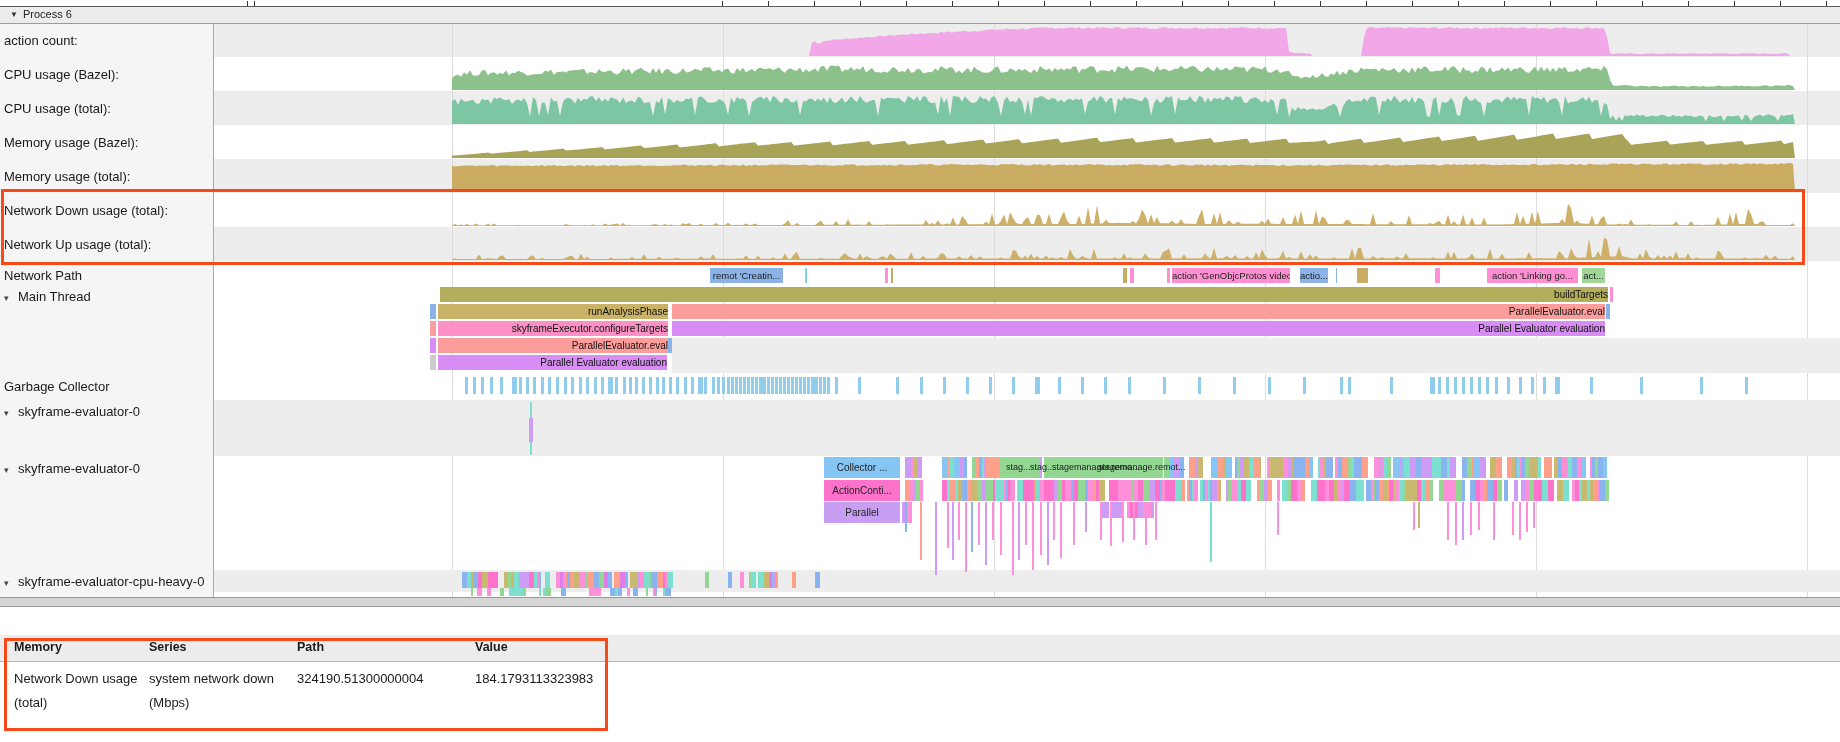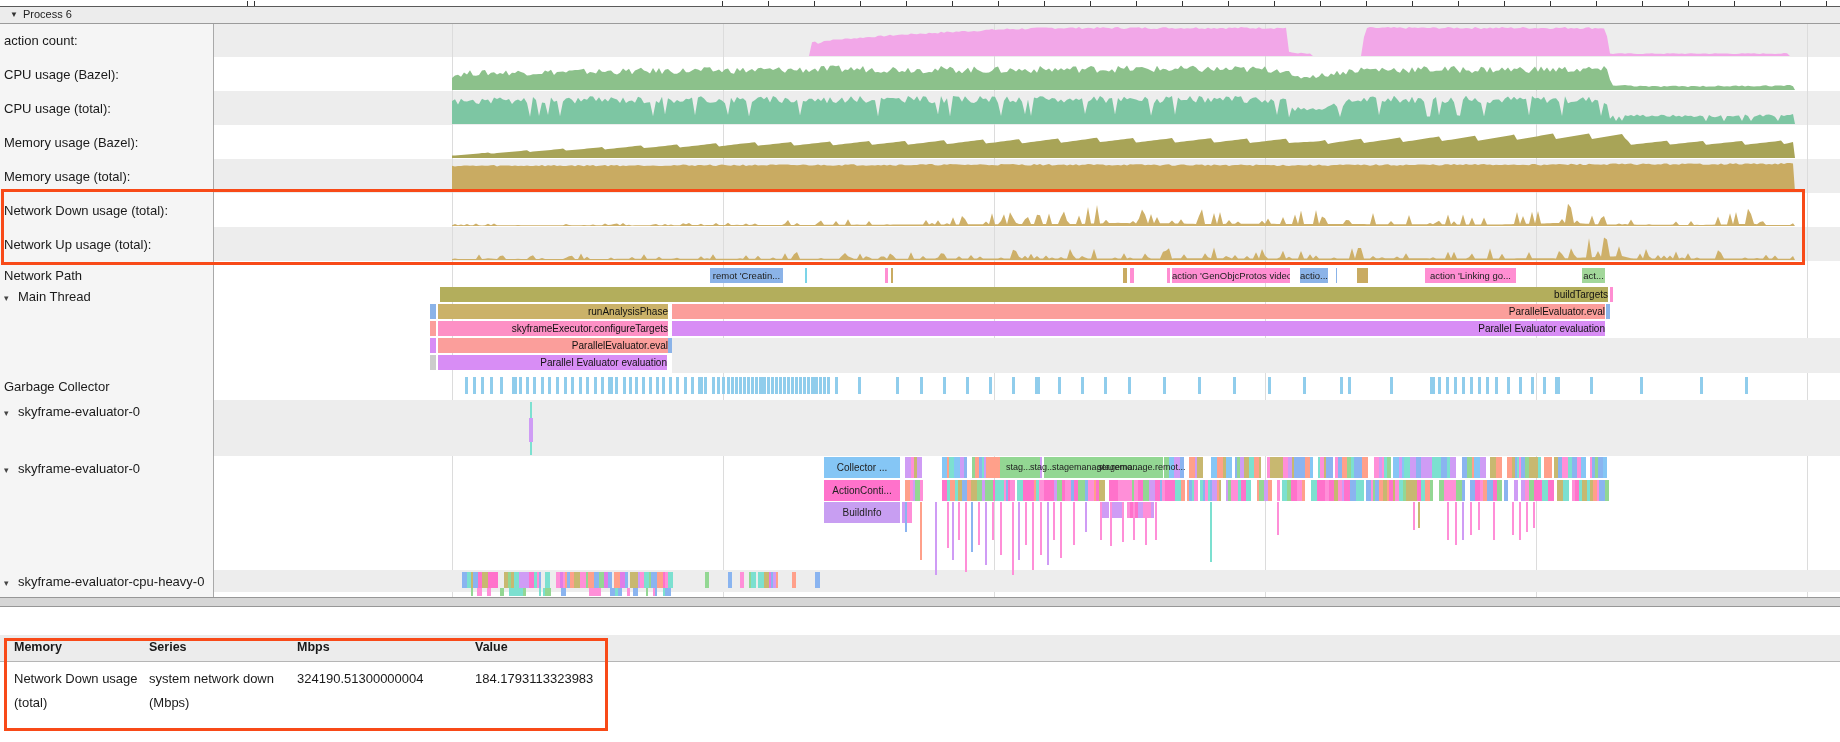--- a/index.html
+++ b/index.html
@@ -124,21 +124,21 @@
       <div class="tick" style="left: 672px; top: 246px; width: 3px; height: 15px; background: rgb(255, 142, 210);"></div>
       <div class="tick" style="left: 678px; top: 246px; width: 2px; height: 15px; background: rgb(201, 171, 98);"></div>
       <div class="tick" style="left: 910px; top: 246px; width: 4px; height: 15px; background: rgb(201, 171, 98);"></div>
       <div class="tick" style="left: 917px; top: 246px; width: 4px; height: 15px; background: rgb(255, 142, 210);"></div>
       <div class="tick" style="left: 954px; top: 246px; width: 3px; height: 15px; background: rgb(255, 142, 210);"></div>
       <div class="cpbar" style="left: 959px; top: 246px; width: 118px; height: 15px; background: rgb(255, 142, 210);">action 'GenObjcProtos video/...</div>
       <div class="cpbar" style="left: 1087px; top: 246px; width: 28px; height: 15px; background: rgb(139, 179, 232);">actio...</div>
       <div class="tick" style="left: 1123px; top: 246px; width: 1px; height: 15px; background: rgb(139, 179, 232);"></div>
       <div class="tick" style="left: 1144px; top: 246px; width: 11px; height: 15px; background: rgb(201, 171, 98);"></div>
       <div class="tick" style="left: 1222px; top: 246px; width: 5px; height: 15px; background: rgb(255, 142, 210);"></div>
-      <div class="cpbar" style="left: 1212px; top: 246px; width: 91px; height: 15px; background: rgb(255, 142, 210);">action 'Linking go...</div>
+      <div class="cpbar" style="left: 1274px; top: 246px; width: 91px; height: 15px; background: rgb(255, 142, 210);">action 'Linking go...</div>
       <div class="cpbar" style="left: 1369px; top: 246px; width: 23px; height: 15px; background: rgb(162, 215, 154);">act...</div>
       <div class="bar" style="left: 227px; top: 265px; width: 1168px; height: 15px; background: rgb(179, 174, 92);">buildTargets</div>
       <div class="tick" style="left: 1397px; top: 265px; width: 3px; height: 15px; background: rgb(255, 142, 210);"></div>
       <div class="tick" style="left: 217px; top: 282px; width: 6px; height: 15px; background: rgb(139, 179, 232);"></div>
       <div class="bar" style="left: 225px; top: 282px; width: 230px; height: 15px; background: rgb(203, 178, 105);">runAnalysisPhase</div>
       <div class="bar" style="left: 459px; top: 282px; width: 933px; height: 15px; background: rgb(251, 158, 155);">ParallelEvaluator.eval</div>
       <div class="tick" style="left: 1393px; top: 282px; width: 4px; height: 15px; background: rgb(139, 179, 232);"></div>
       <div class="tick" style="left: 217px; top: 299px; width: 6px; height: 15px; background: rgb(251, 158, 155);"></div>
       <div class="bar" style="left: 225px; top: 299px; width: 230px; height: 15px; background: rgb(253, 144, 197);">skyframeExecutor.configureTargets</div>
       <div class="bar" style="left: 459px; top: 299px; width: 933px; height: 15px; background: rgb(216, 141, 245);">Parallel Evaluator evaluation</div>
@@ -247,21 +247,21 @@
       <div class="tick" style="left: 1342px; top: 355px; width: 5px; height: 17px; background: rgb(144, 205, 236);"></div>
       <div class="tick" style="left: 1377px; top: 355px; width: 3px; height: 17px; background: rgb(144, 205, 236);"></div>
       <div class="tick" style="left: 1427px; top: 355px; width: 3px; height: 17px; background: rgb(144, 205, 236);"></div>
       <div class="tick" style="left: 1487px; top: 355px; width: 3px; height: 17px; background: rgb(144, 205, 236);"></div>
       <div class="tick" style="left: 1532px; top: 355px; width: 3px; height: 17px; background: rgb(144, 205, 236);"></div>
       <div class="stripe" style="top: 378px; height: 56px; background: rgb(237, 237, 237);"></div>
       <div class="tick" style="left: 317px; top: 380px; width: 2px; height: 53px; background: rgb(124, 224, 208);"></div>
       <div class="tick" style="left: 316px; top: 396px; width: 4px; height: 24px; background: rgb(207, 156, 245);"></div>
       <div class="lblbox" style="left: 611px; top: 435px; width: 76px; height: 21px; line-height: 21px; background: rgb(133, 198, 245);">Collector ...</div>
       <div class="lblbox" style="left: 611px; top: 458px; width: 76px; height: 21px; line-height: 21px; background: rgb(255, 114, 203);">ActionConti...</div>
-      <div class="lblbox" style="left: 611px; top: 480px; width: 76px; height: 21px; line-height: 21px; background: rgb(200, 158, 242);">BuildInfo</div>
+      <div class="lblbox" style="left: 611px; top: 480px; width: 76px; height: 21px; line-height: 21px; background: rgb(200, 158, 242);">Parallel</div>
       <div class="tick" style="left: 692px; top: 435px; width: 6px; height: 21px; background: rgb(207, 156, 245);"></div>
       <div class="tick" style="left: 698px; top: 435px; width: 3px; height: 21px; background: rgb(255, 143, 216);"></div>
       <div class="tick" style="left: 701px; top: 435px; width: 3px; height: 21px; background: rgb(200, 184, 112);"></div>
       <div class="tick" style="left: 704px; top: 435px; width: 5px; height: 21px; background: rgb(207, 156, 245);"></div>
       <div class="tick" style="left: 692px; top: 458px; width: 5px; height: 21px; background: rgb(255, 160, 138);"></div>
       <div class="tick" style="left: 697px; top: 458px; width: 3px; height: 21px; background: rgb(255, 143, 216);"></div>
       <div class="tick" style="left: 700px; top: 458px; width: 2px; height: 21px; background: rgb(207, 156, 245);"></div>
       <div class="tick" style="left: 702px; top: 458px; width: 5px; height: 21px; background: rgb(147, 215, 147);"></div>
       <div class="tick" style="left: 707px; top: 458px; width: 3px; height: 21px; background: rgb(255, 143, 216);"></div>
       <div class="tick" style="left: 689px; top: 480px; width: 4px; height: 21px; background: rgb(207, 156, 245);"></div>
@@ -711,21 +711,21 @@
       <div class="tick" style="left: 602px; top: 550px; width: 5px; height: 16px; background: rgb(138, 180, 240);"></div>
     </div>
 
   <div class="redbox" id="redbox1" style="left: 1px; top: 189px; width: 1804px; height: 76px;"></div>
 
   <div class="abs" id="divider"></div>
   <div class="abs" id="bottom">
     <div id="thead">
         <div class="th" style="left: 14px;">Memory</div>
         <div class="th" style="left: 149px;">Series</div>
-        <div class="th" style="left: 297px;">Mbps</div>
+        <div class="th" style="left: 297px;">Path</div>
         <div class="th" style="left: 475px;">Value</div>
       </div>
     <div id="tbody">
         <div class="td" style="left: 14px; top: 60px; width: 140px;">Network Down usage
 (total)</div>
         <div class="td" style="left: 149px; top: 60px; width: 140px;">system network down
 (Mbps)</div>
         <div class="td" style="left: 297px; top: 60px; width: 140px;">324190.51300000004</div>
         <div class="td" style="left: 475px; top: 60px; width: 140px;">184.1793113323983</div>
       </div>

